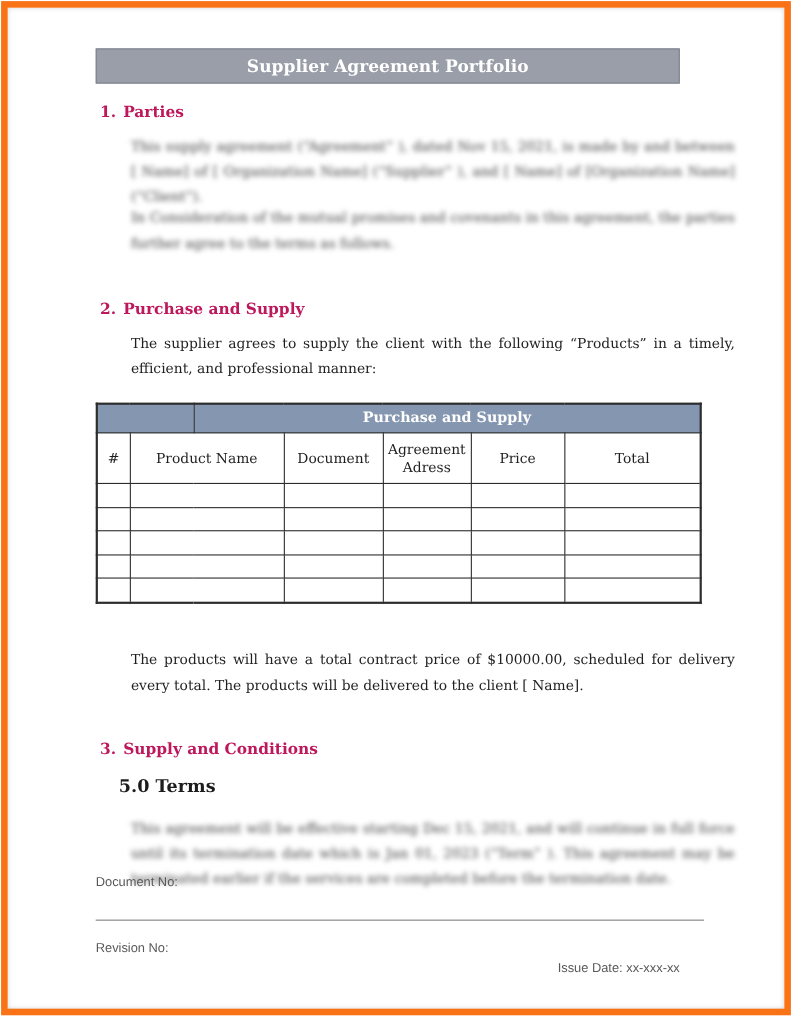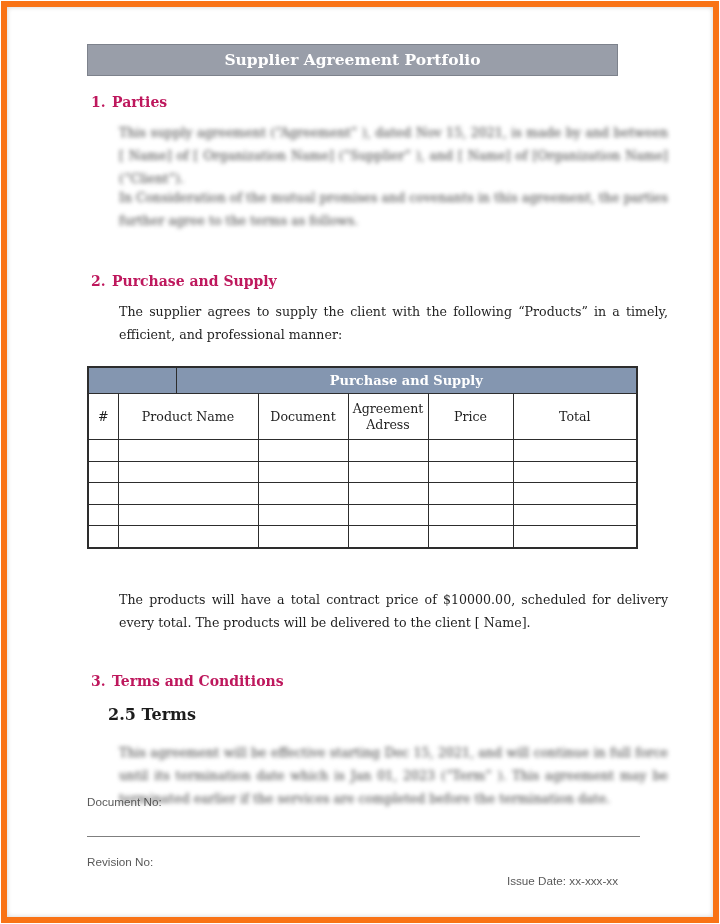--- a/index.html
+++ b/index.html
@@ -121,24 +121,24 @@
             <td></td>
             <td></td>
             <td></td>
           </tr>
   </tbody>
       </table>
 
   <div class="para" style="top:582px;">The products will have a total contract price of $10000.00, scheduled for delivery every total. The products will be delivered to the client [ Name].</div>
 
   <div class="heading" style="top:666px;">
-    <span class="num">3.</span><span>Terms and Conditions</span>
+    <span class="num">3.</span><span>Supply and Conditions</span>
   </div>
 
-  <div class="subheading" style="top:698px;">2.5 Terms</div>
+  <div class="subheading" style="top:698px;">5.0 Terms</div>
 
   <div class="para blur" style="top:734px;">This agreement will be effective starting Dec 15, 2021, and will continue in full force until its termination date which is Jan 01, 2023 (“Term” ). This agreement may be terminated earlier if the services are completed before the termination date.</div>
 
   <div class="footer-rule"></div>
   <div class="footer f-left1">Document No:</div>
   <div class="footer f-left2">Revision No:</div>
   <div class="footer f-right">Issue Date: xx-xxx-xx</div>
 
 </div>
 </div>

